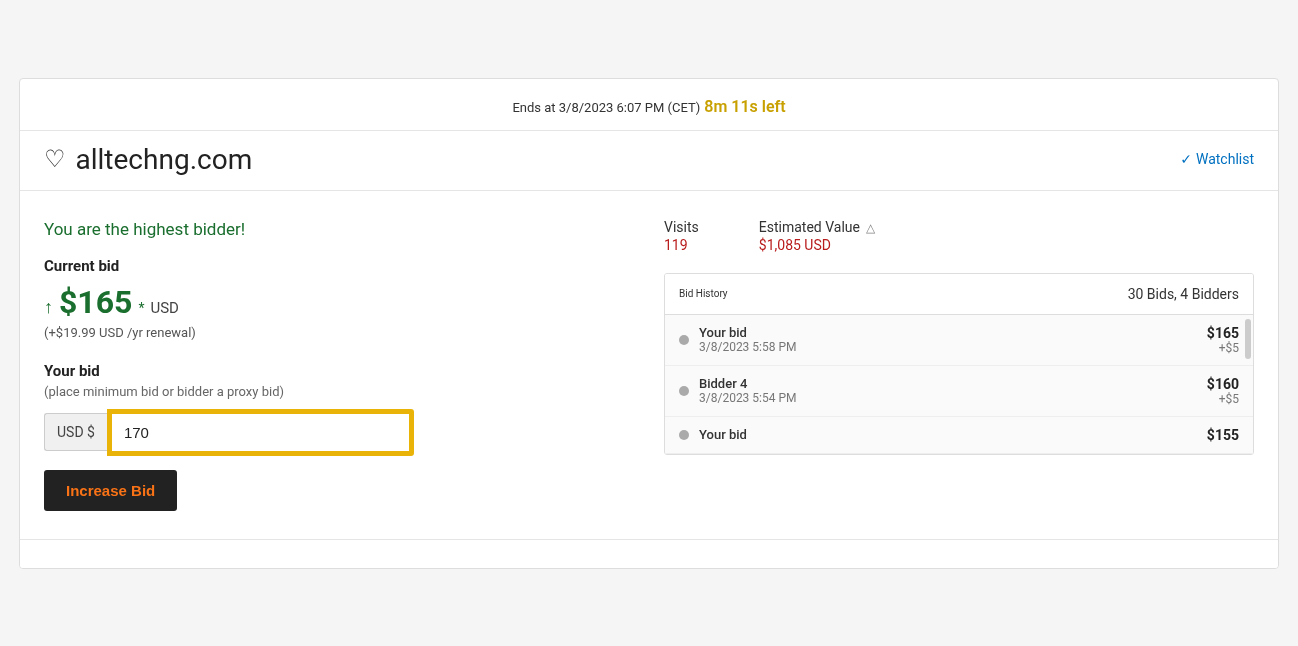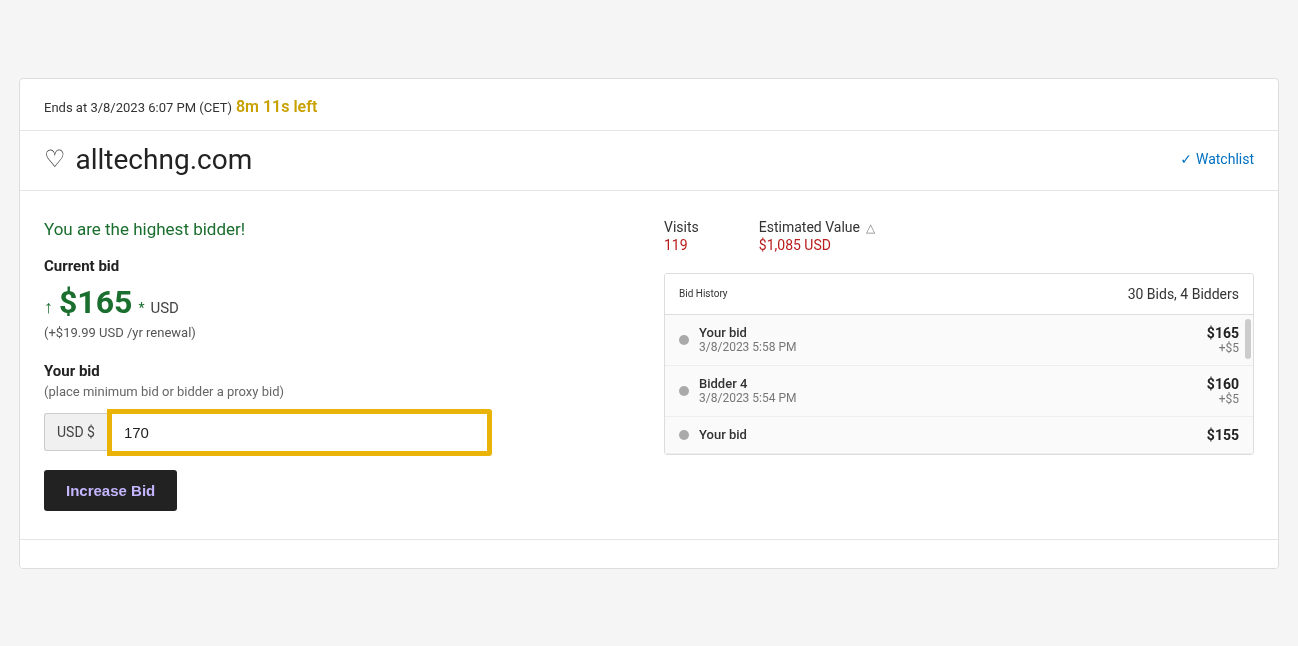--- a/index.html
+++ b/index.html
@@ -15,20 +15,21 @@
       background: #fff;
       border: 1px solid #ddd;
       border-radius: 4px;
       width: 1260px;
       padding: 0;
       overflow: hidden;
     }
     .top-bar {
       padding: 18px 24px 14px;
       border-bottom: 1px solid #e5e5e5;
+      text-align: center;
     }
     .ends-at {
       font-size: 13px;
       color: #333;
     }
     .time-left {
       color: #c8a000;
       font-weight: 600;
     }
     .title-row {
@@ -125,21 +126,21 @@
     }
     .proxy-hint {
       font-size: 13px;
       color: #666;
       margin-bottom: 10px;
     }
     .bid-input-row {
       display: flex;
       align-items: center;
       margin-bottom: 14px;
-      width: 448px;
+      width: 370px;
     }
     .currency-label {
       background: #f0f0f0;
       border: 1px solid #ccc;
       border-right: none;
       padding: 10px 12px;
       font-size: 14px;
       color: #444;
       border-radius: 3px 0 0 3px;
       white-space: nowrap;
@@ -148,21 +149,21 @@
       border: 5px solid #eab308;
       padding: 10px 12px;
       font-size: 15px;
       color: #222;
       outline: none;
       border-radius: 0 3px 3px 0;
       flex: 1;
     }
     .increase-bid-btn {
       background: #222;
-      color: #c4b5fd;
+      color: #f97316;
       border: none;
       padding: 12px 22px;
       font-size: 15px;
       font-weight: 600;
       border-radius: 3px;
       cursor: pointer;
     }
 
     
     .visits-estimated-row {

